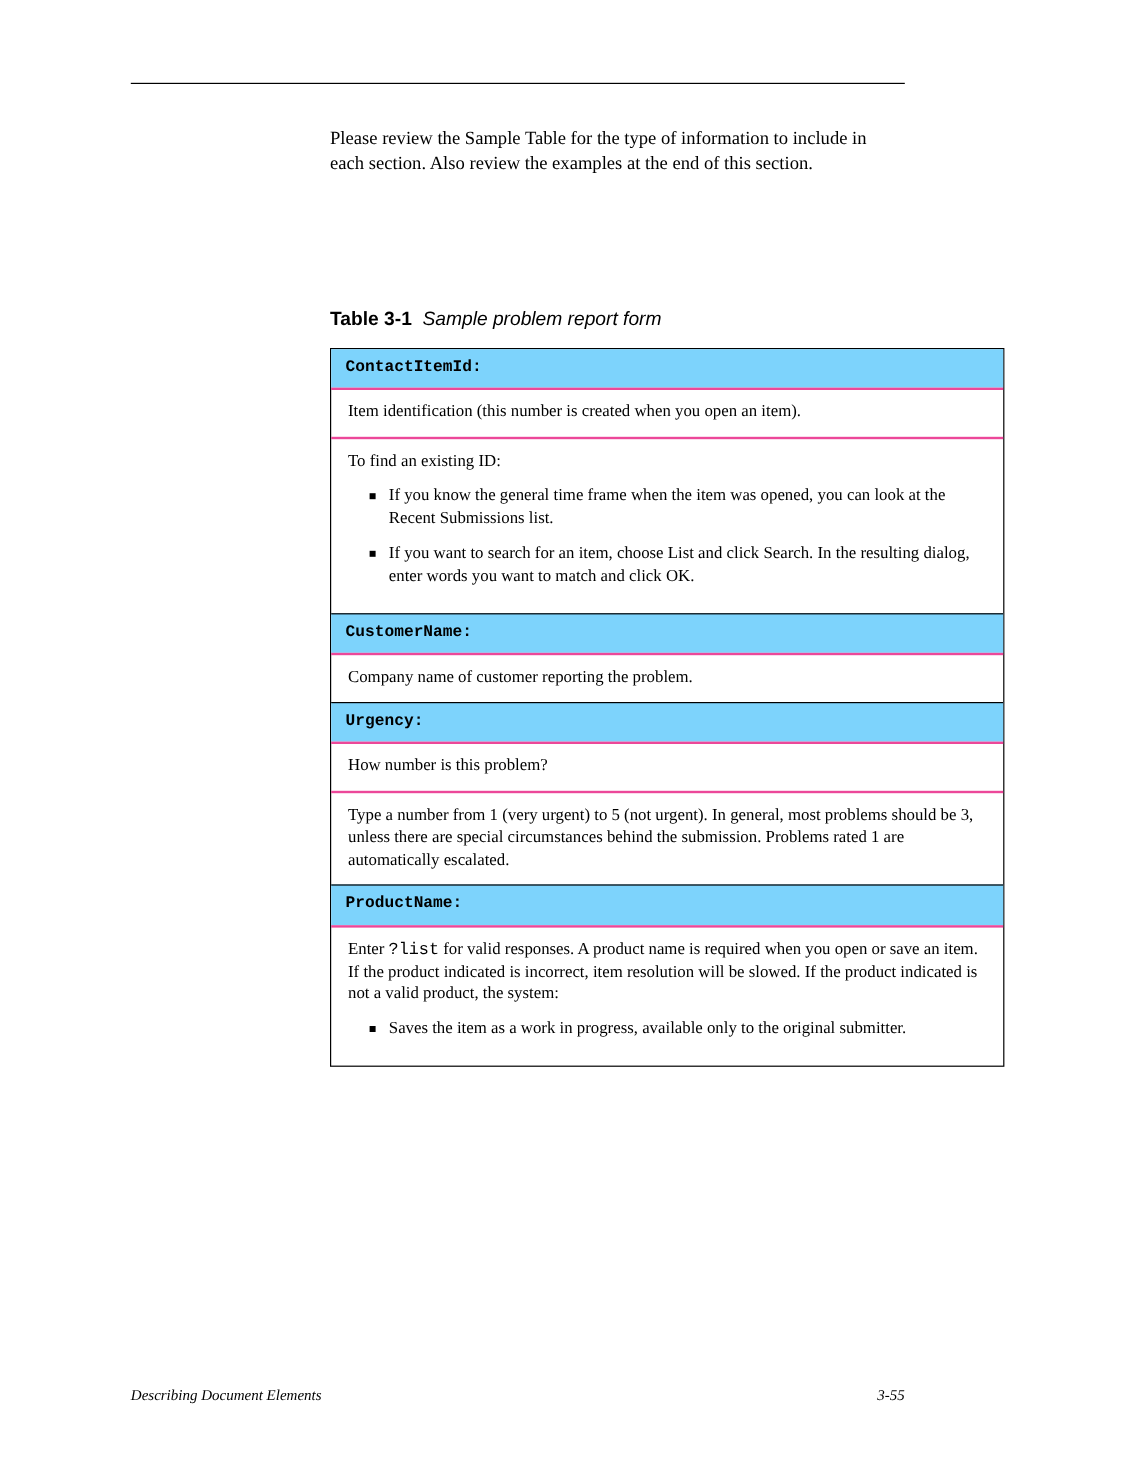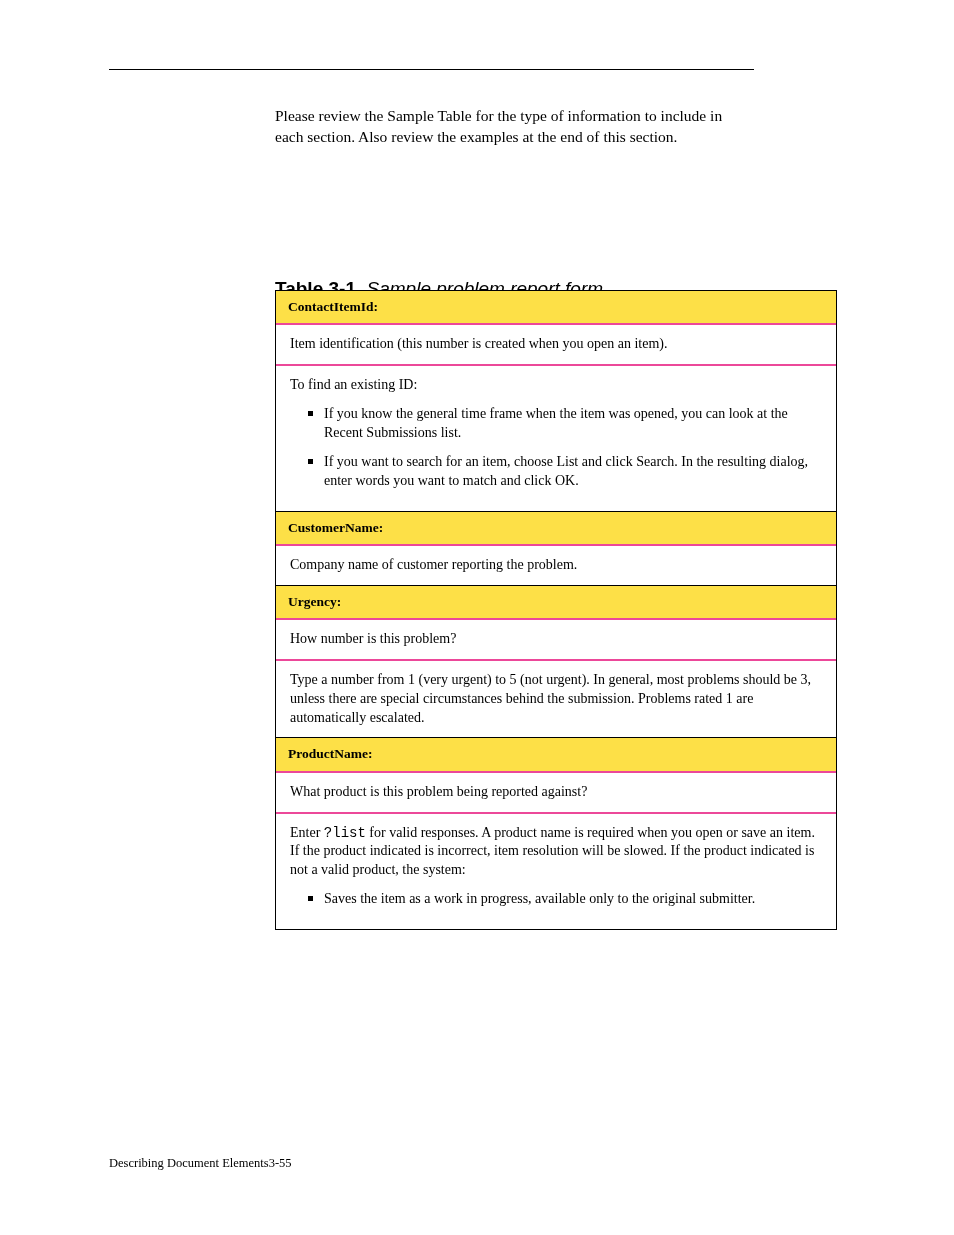--- a/index.html
+++ b/index.html
@@ -12,40 +12,39 @@
     right: 118px;
     top: 106px;
     font-size: 15.5px;
     line-height: 1.35;
   }
   .intro p + p { margin-top: 8px; }
   .table-caption {
     position: absolute;
     left: 275px;
     top: 258px;
-    font-size: 19px;
+    font-size: 16px;
     font-family: Arial, Helvetica, sans-serif;
     font-style: italic;
-    margin-top: 20px;
   }
   .table-caption b { font-style: normal; font-weight: 700; }
   .tbl {
     position: absolute;
     left: 275px;
     top: 290px;
     width: 562px;
     border: 1px solid #000;
     font-size: 14px;
     line-height: 1.35;
   }
   .tbl .section-header {
-    background: #fde047;
+    background: #7dd3fc;
     border-top: 1px solid #000;
     padding: 7px 12px 7px 12px;
-    font-family: Liberation Serif, serif;
+    font-family: Liberation Mono, monospace;
     font-weight: 700;
     font-size: 13.5px;
   }
   .tbl .section-header:first-child { border-top: none; }
   .tbl .cell {
     border-top: 2px solid #ec4899;
     padding: 10px 14px;
   }
   .tbl ul {
     list-style: none;
@@ -66,21 +65,22 @@
     background: #000;
   }
   .code { font-family: "Courier New", Courier, monospace; }
   .footer {
     position: absolute;
     left: 109px;
     right: 112px;
     top: 1156px;
     font-size: 12.5px;
     display: flex;
-    justify-content: flex-start;
+    justify-content: space-between;
+    font-style: italic;
   }
 </style>
 </head>
 <body>
 
 <div class="page">
   <div class="hairline"></div>
 
   <div class="intro">
     <p>Please review the Sample Table for the type of information to include in each section. Also review the examples at the end of this section.</p>
@@ -113,23 +113,20 @@
     <div class="section-header">Urgency:</div>
     <div class="cell">
       <span>How number is this problem?</span>
     </div>
     <div class="cell">
       <span>Type a number from 1 (very urgent) to 5 (not urgent). In general, most problems should be 3, unless there are special circumstances behind the submission. Problems rated 1 are automatically escalated.</span>
     </div>
 
     <div class="section-header">ProductName:</div>
     <div class="cell">
-      <span>What product is this problem being reported against?</span>
-    </div>
-    <div class="cell">
       <span id="html-row">Enter <span class="code">?list</span> for valid responses. A product name is required when you open or save an item. If the product indicated is incorrect, item resolution will be slowed. If the product indicated is not a valid product, the system:</span>
       <ul>
         <li><span>Saves the item as a work in progress, available only to the original submitter.</span></li>
       </ul>
     </div>
   </div>
 
   <div class="footer">
     <span>Describing Document Elements</span>
     <span>3-55</span>

